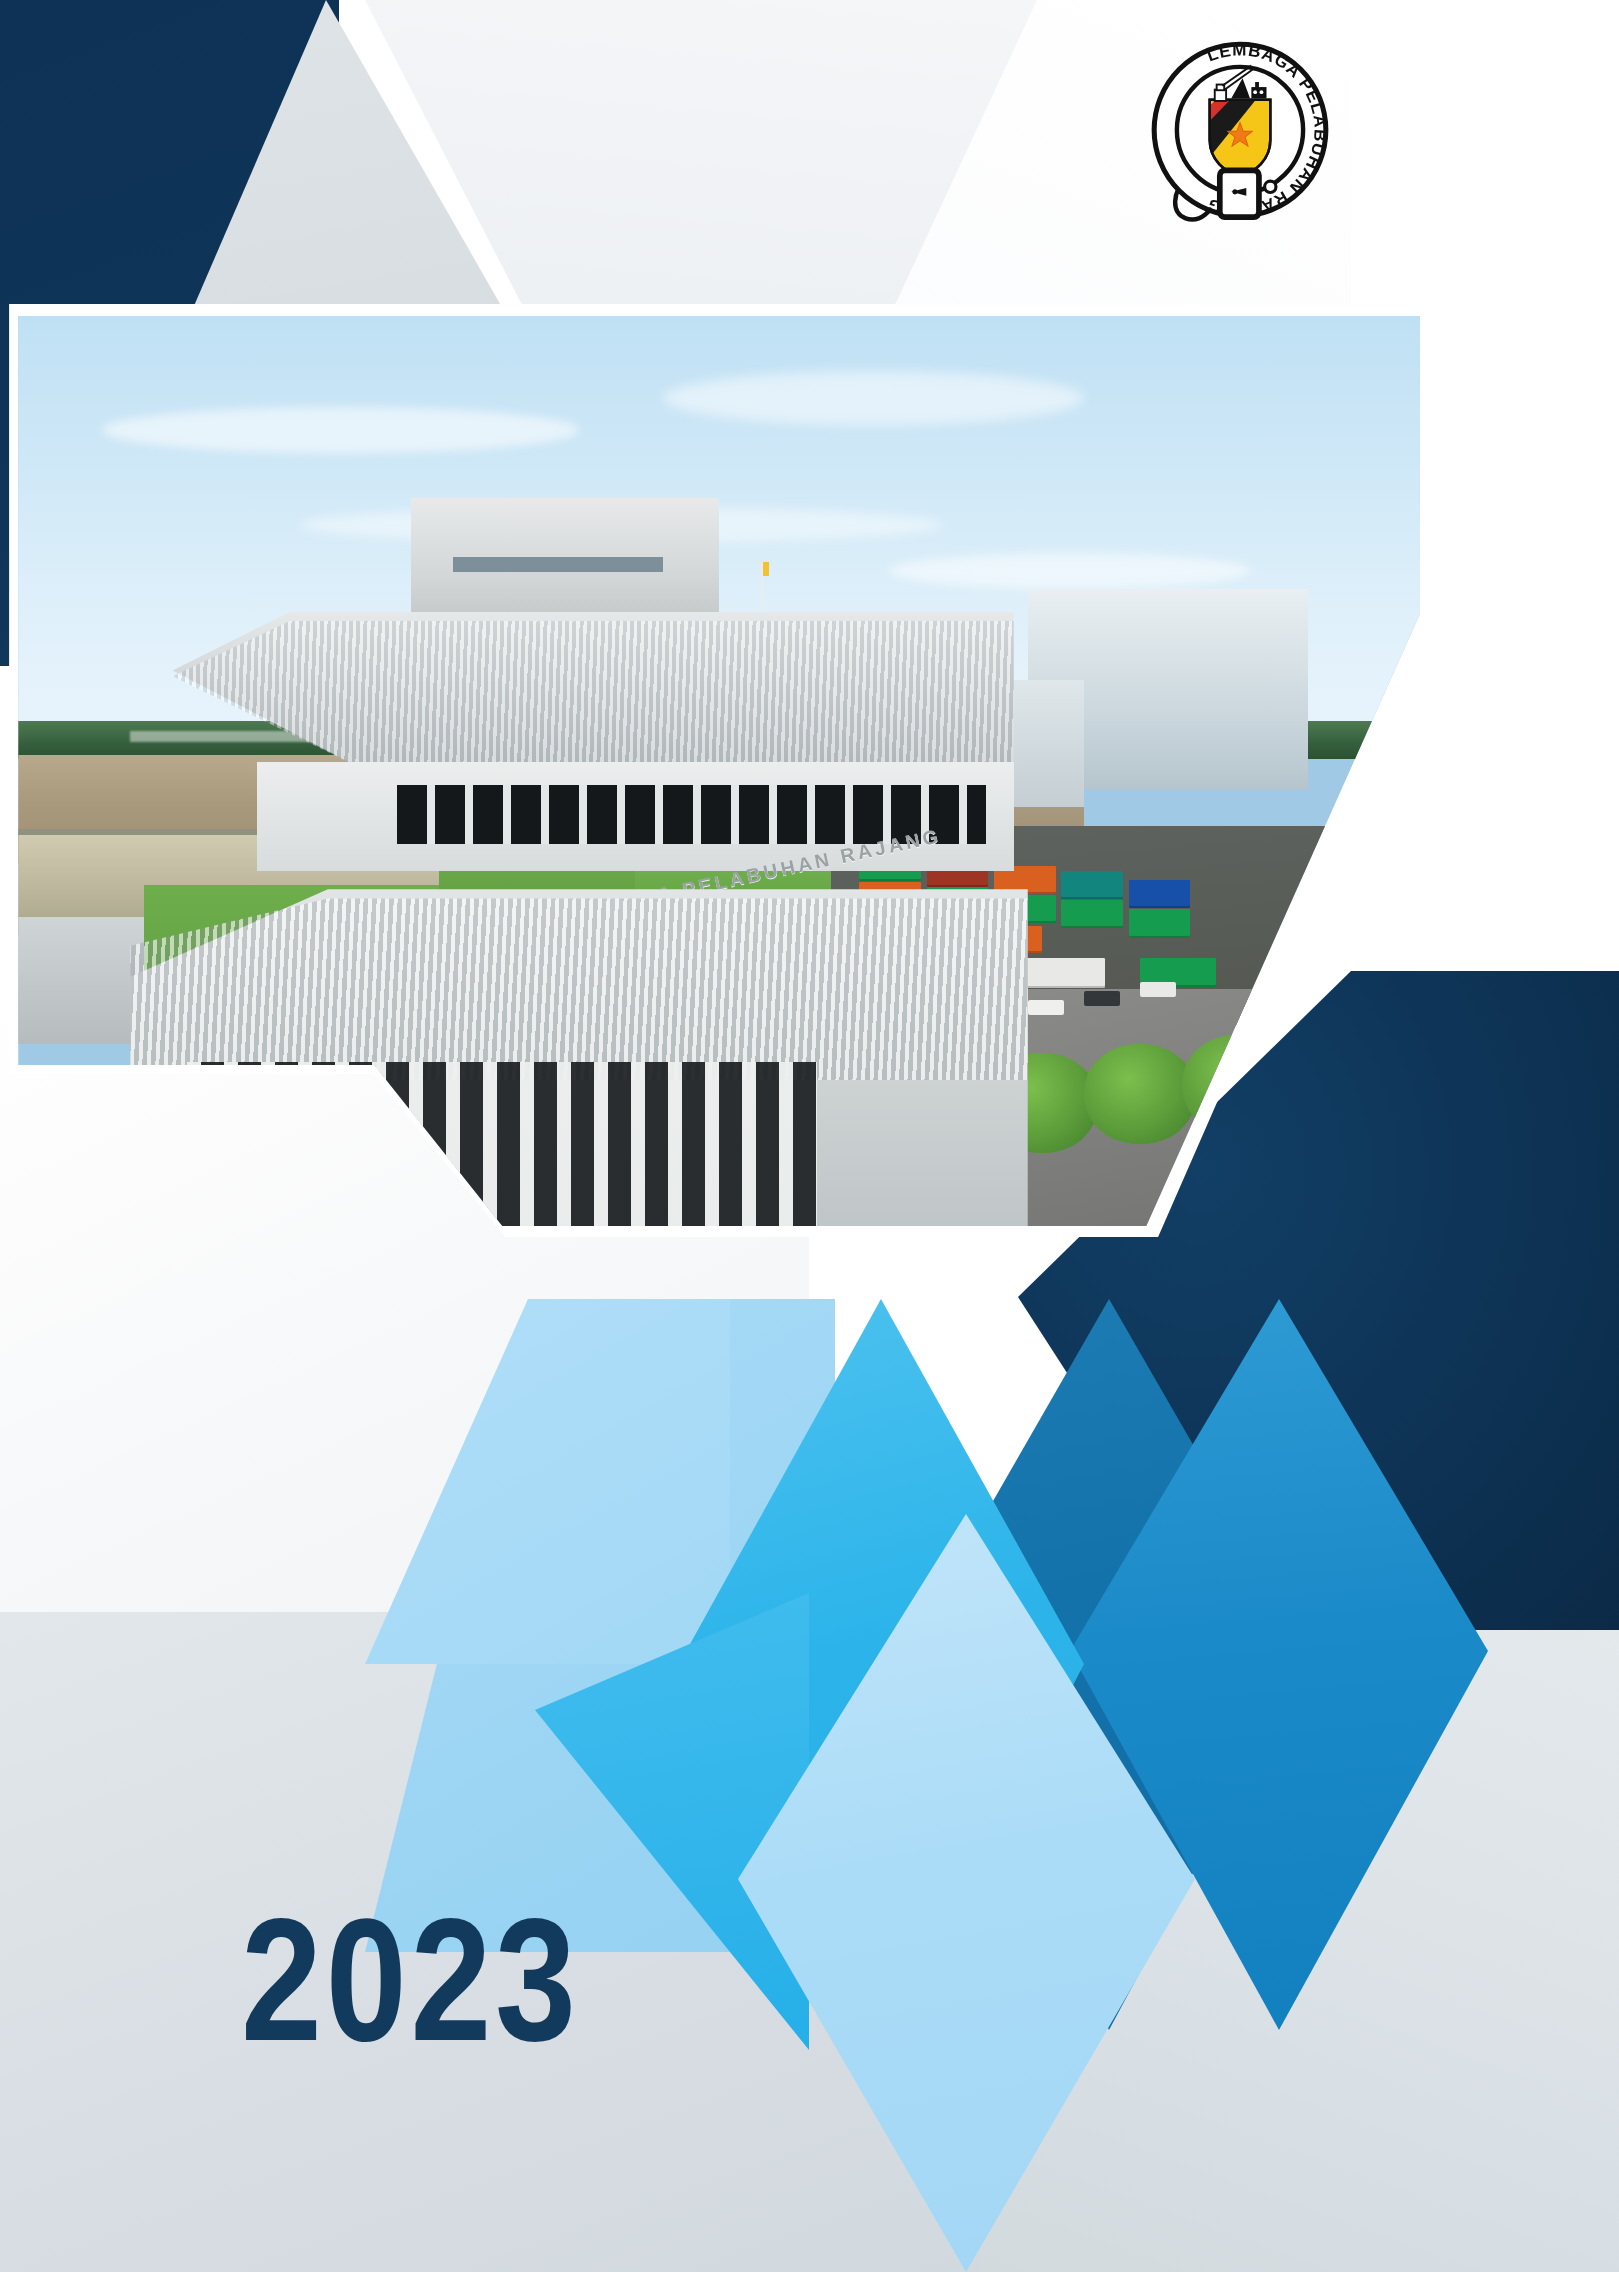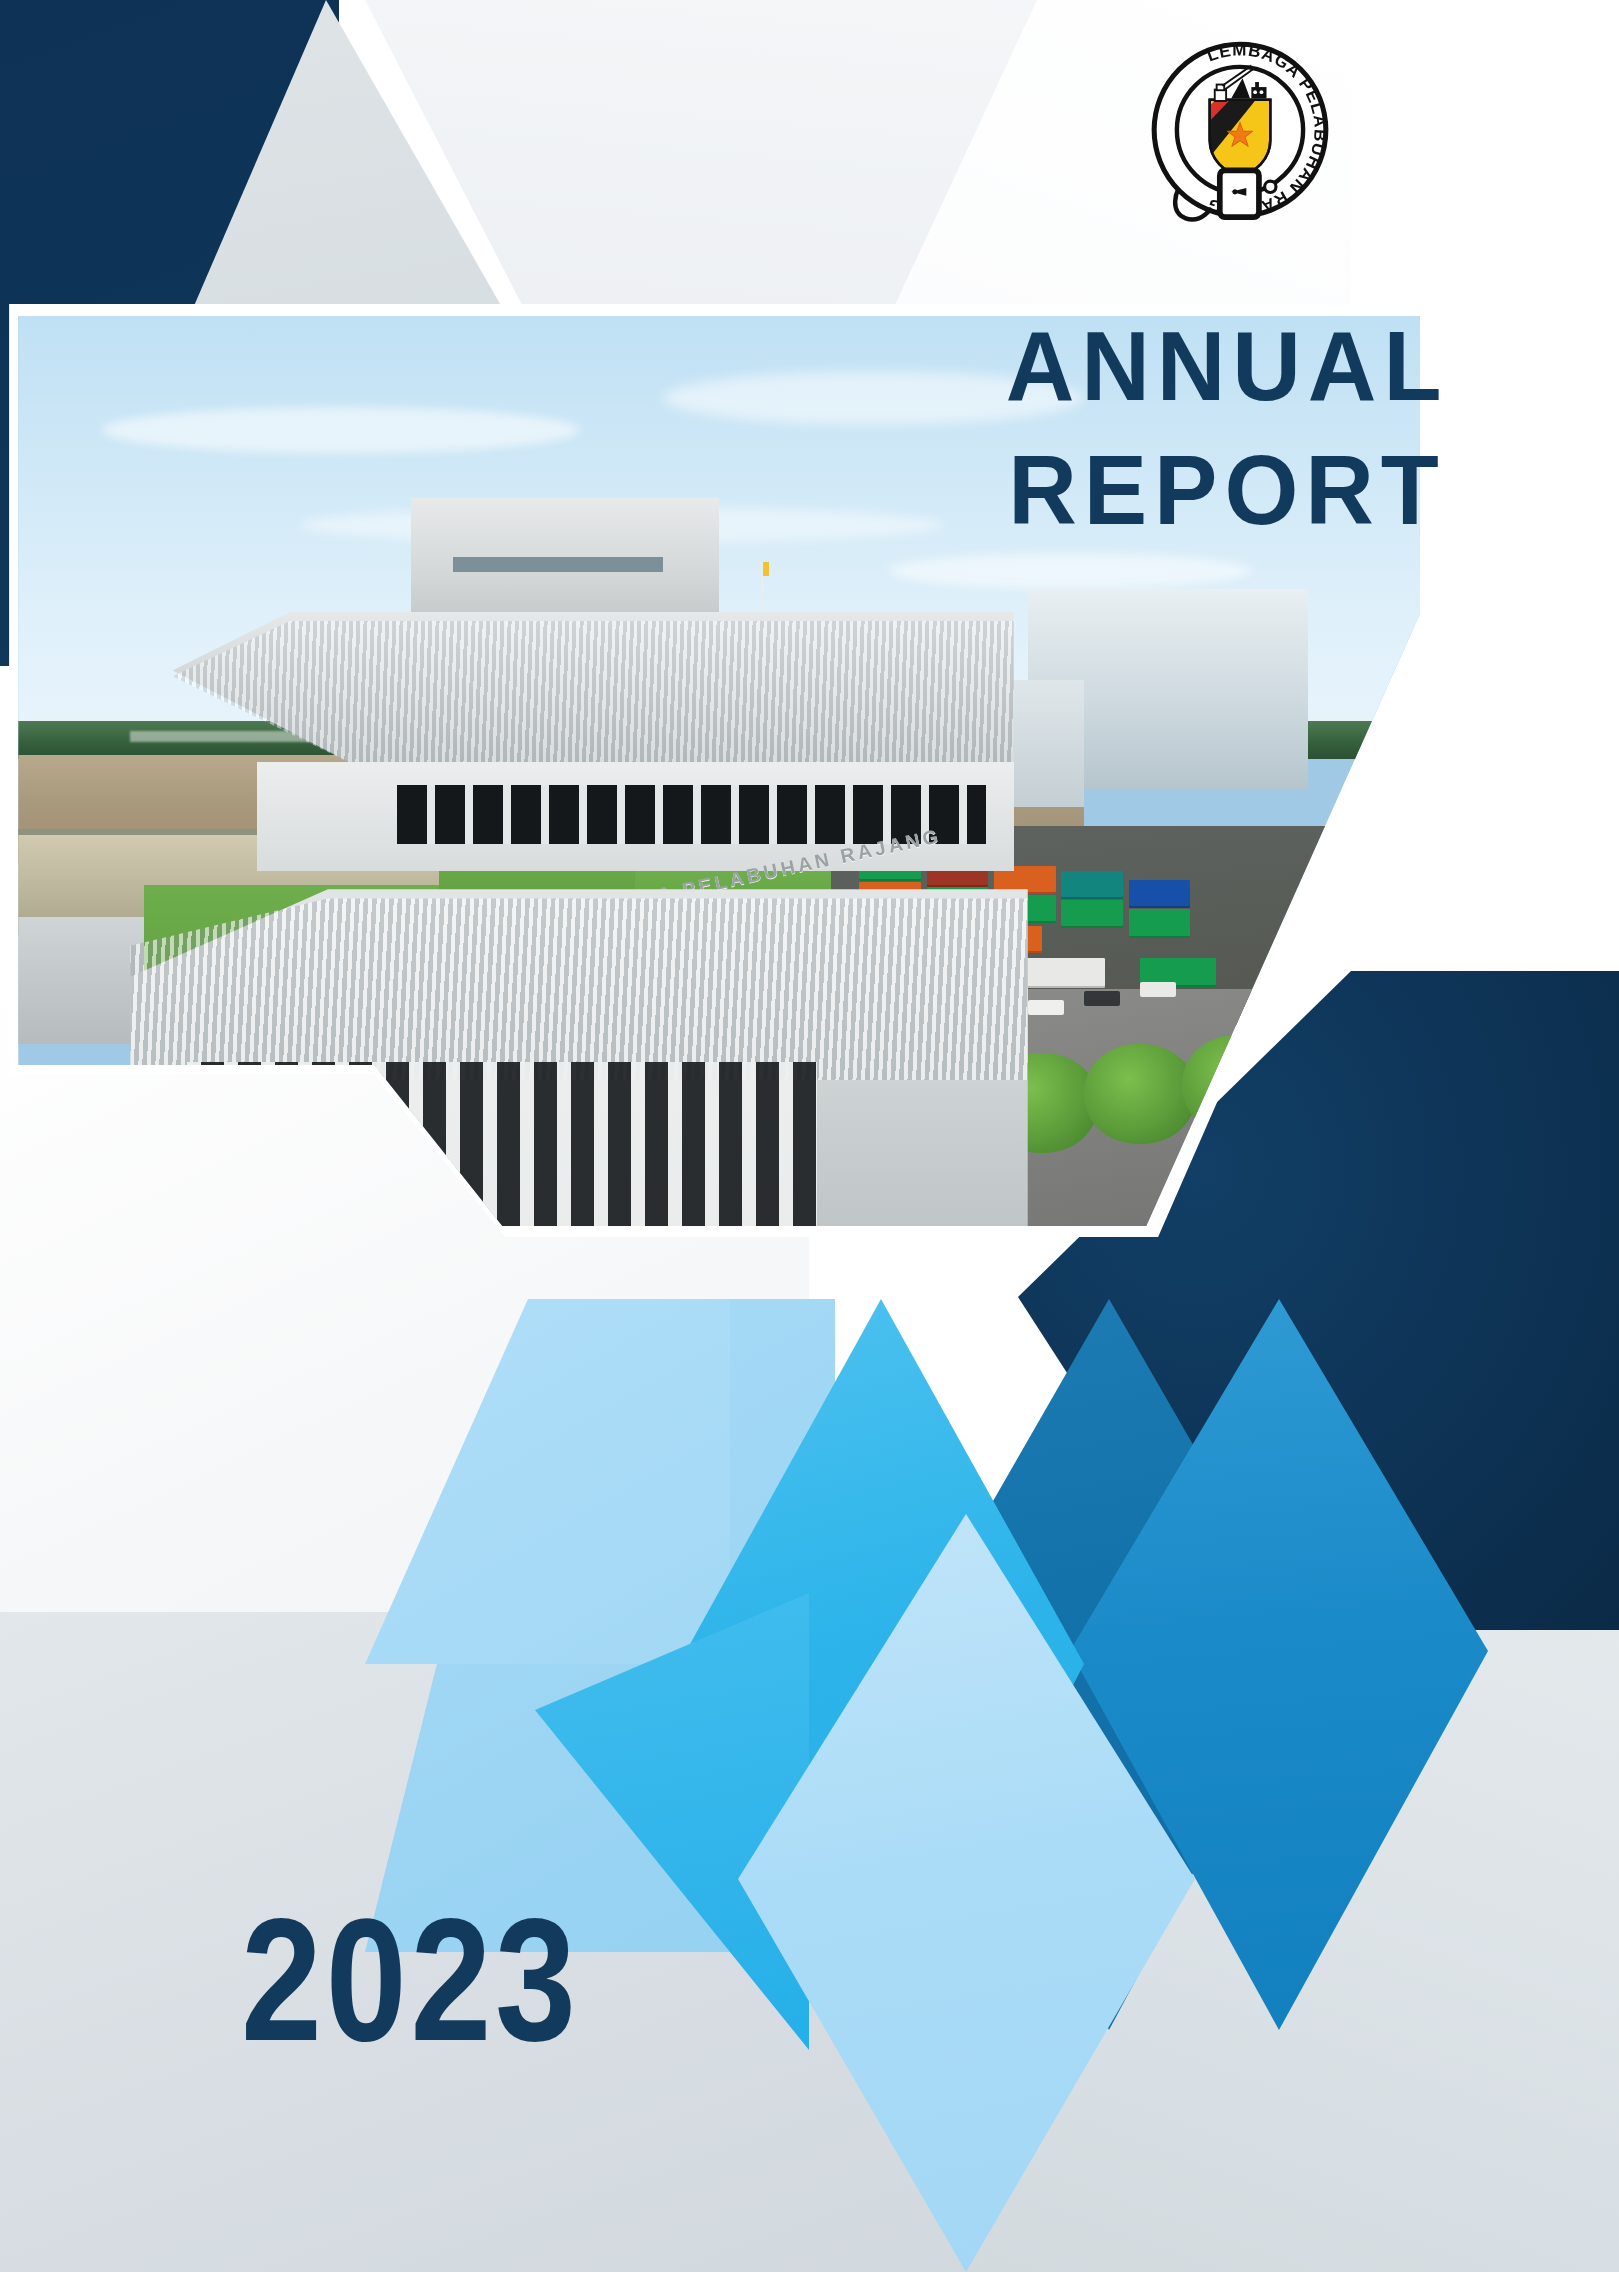--- a/index.html
+++ b/index.html
@@ -451,21 +451,17 @@
 
       <g>
         <rect x="128" y="224" width="62" height="74" rx="8" fill="#ffffff" stroke="#111111" stroke-width="9"></rect>
         <path d="M 146,258 L 170,252 L 170,264 Z" fill="#111111"></path>
         <circle cx="152" cy="258" r="4" fill="#111111"></circle>
       </g>
       <circle cx="208" cy="250" r="9" fill="#ffffff" stroke="#111111" stroke-width="5"></circle>
     </svg>
   </div>
 
-  <div class="title-block">
-    <div class="title-line">ANNUAL</div>
-    <div class="title-line second">REPORT</div>
-  </div>
 
   <div class="year">2023</div>
 
 </div>
 
 
 </body></html>

